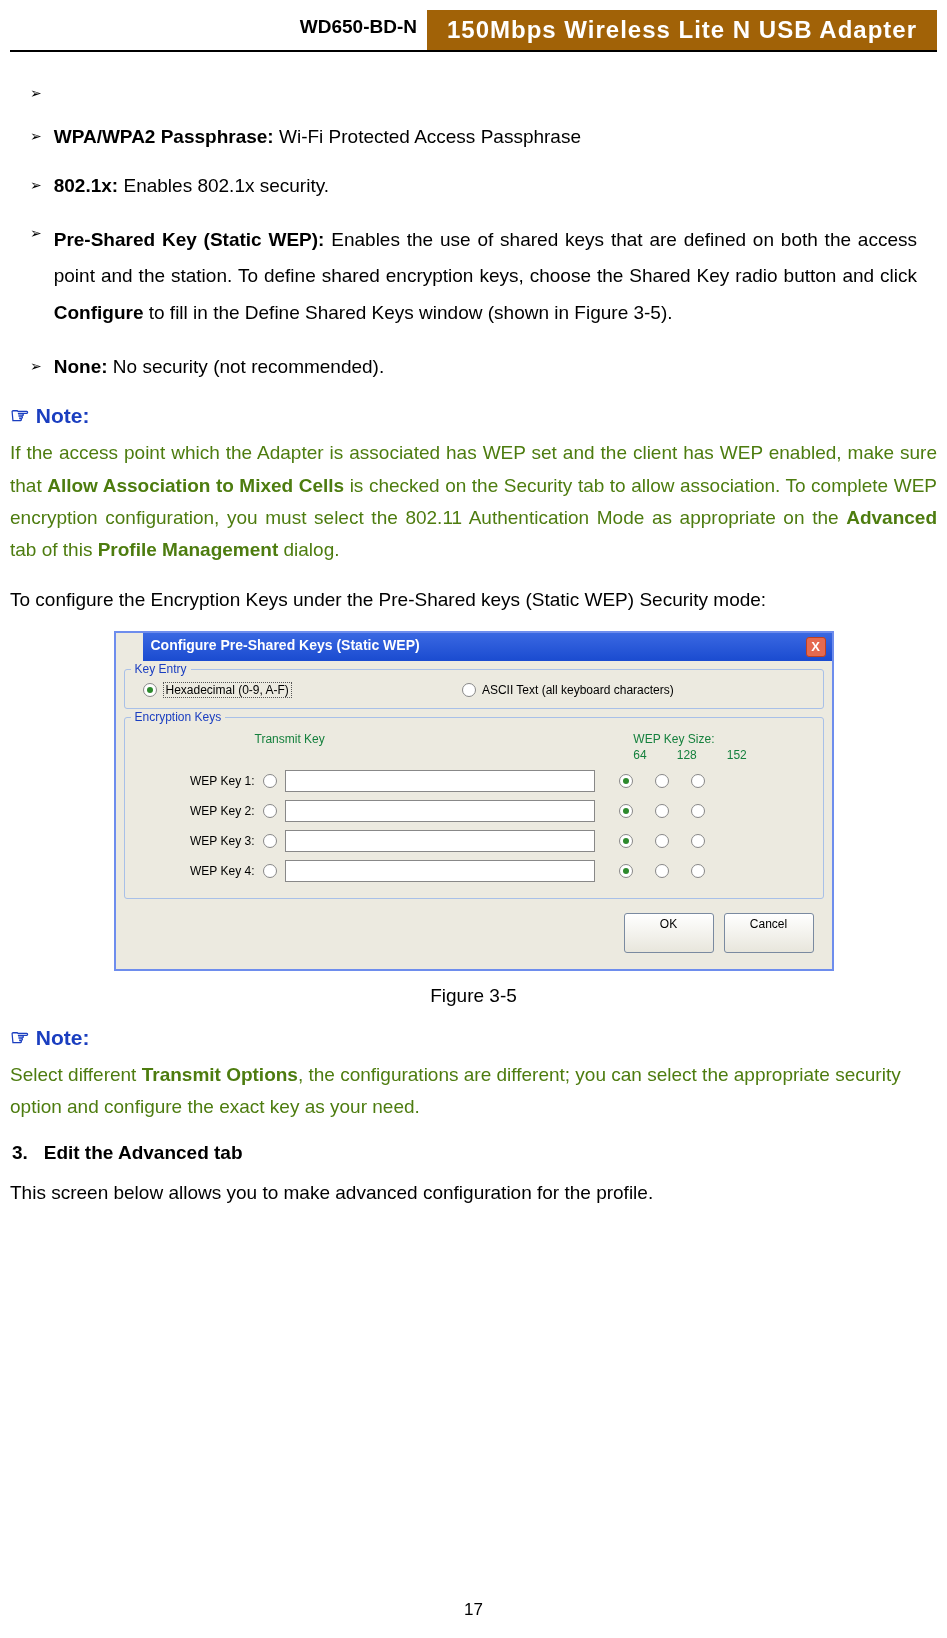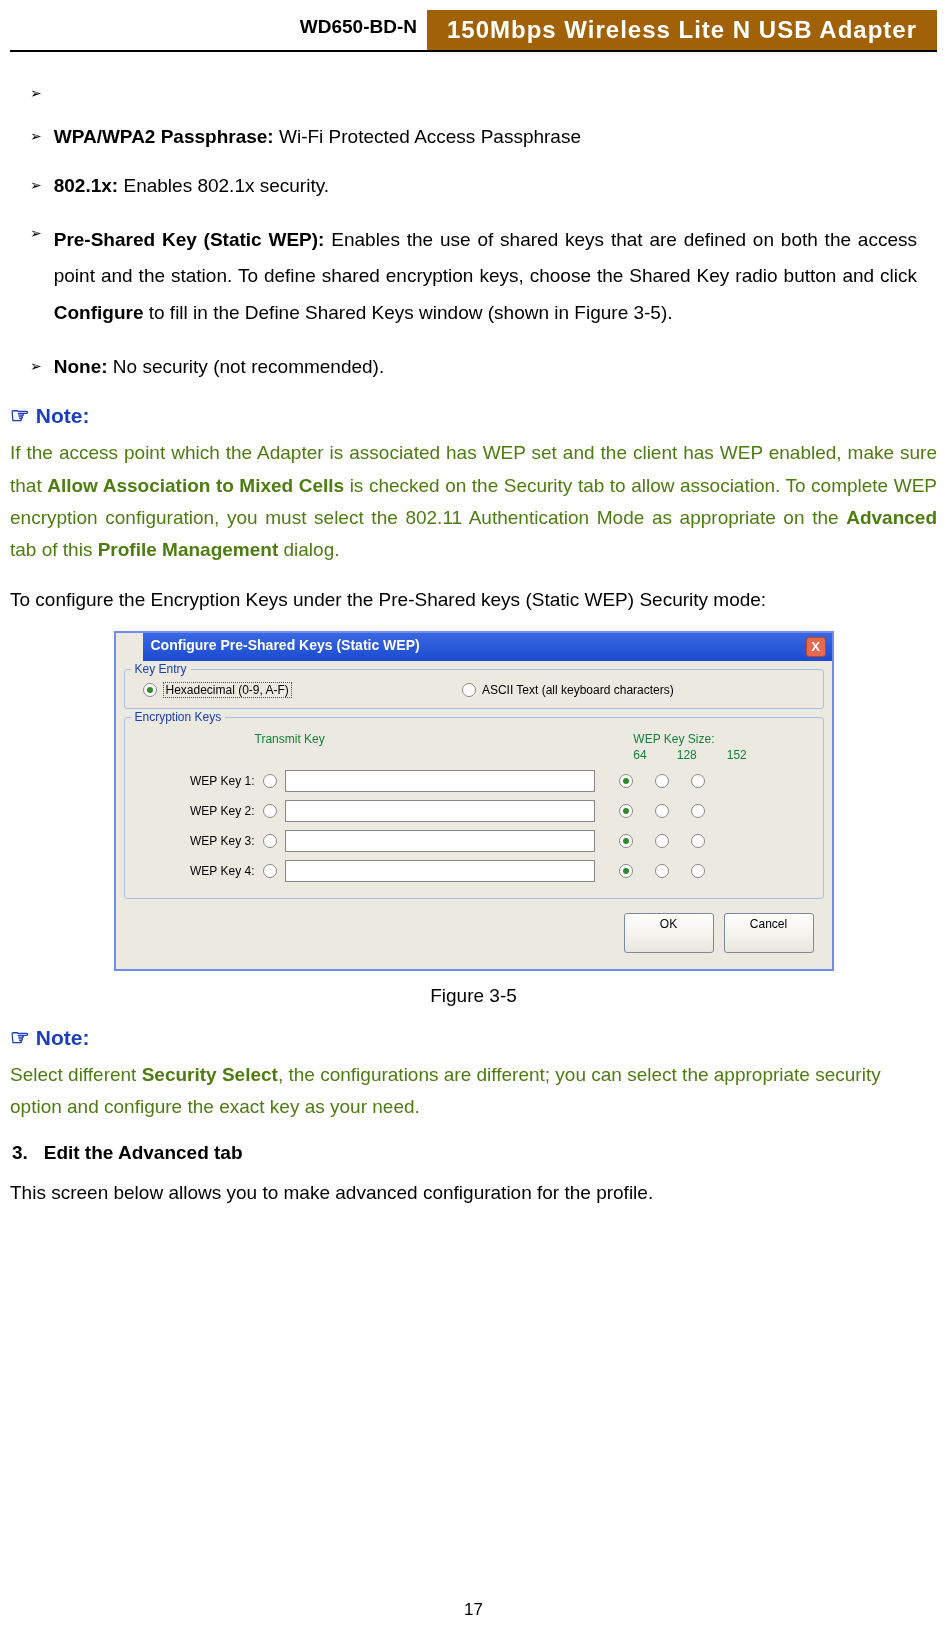--- a/index.html
+++ b/index.html
@@ -335,21 +335,21 @@
   </div>
 </div>
 
 <div class="figure-caption">Figure 3-5</div>
 
 <div class="note-header">
   <span class="note-icon">☞</span>
   <span>Note:</span>
 </div>
 <div class="note-body">
-  <span>Select different </span><b>Security Select</b><span>, the configurations are different; you can select the appropriate security option and configure the exact key as your need.</span>
+  <span>Select different </span><b>Transmit Options</b><span>, the configurations are different; you can select the appropriate security option and configure the exact key as your need.</span>
 </div>
 
 <div class="section-head">
   <span>3.</span>&nbsp;&nbsp;&nbsp;<span>Edit the Advanced tab</span>
 </div>
 
 <div class="para">This screen below allows you to make advanced configuration for the profile.</div>
 
 <div class="page-number">17</div>
 

